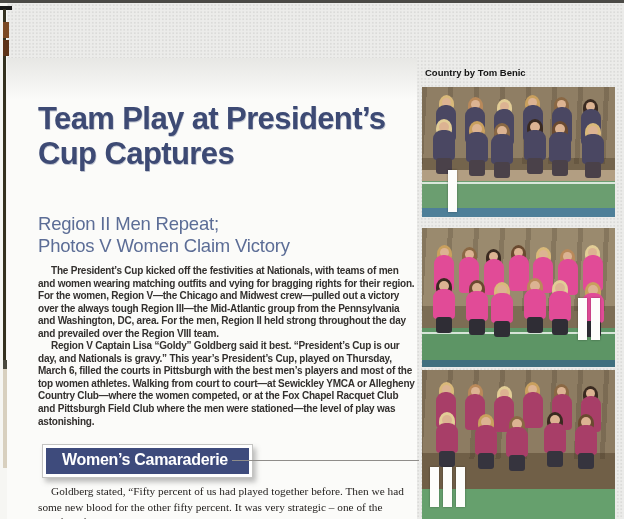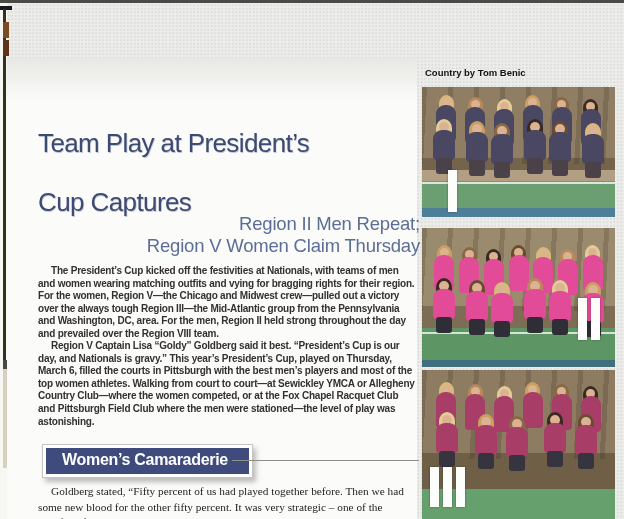--- a/index.html
+++ b/index.html
@@ -34,29 +34,28 @@
     color:#a9b2d6;
   }
 
   
   #article-panel{
     position:absolute;left:7px;top:58px;width:410px;height:461px;
     background:linear-gradient(180deg,#e7e7e4 0,#fbfbf9 42px,#fbfbf9 100%);
   }
   #headline{position:absolute;left:31px;top:44px;width:382px;}
   #headline .hl{
-    display:block;font-size:26px;line-height:34.5px;font-weight:normal;
+    display:block;font-size:31px;line-height:34.5px;font-weight:bold;
     color:#3d4a74;letter-spacing:-0.6px;
     text-shadow:0.6px 0.8px 0.6px rgba(61,74,116,0.30);
-    margin-top:24px;
   }
   #subhead{position:absolute;left:31px;top:155px;width:382px;}
   #subhead .sh{
     display:block;font-size:18.5px;line-height:22px;font-weight:normal;
-    color:#5c6d96;letter-spacing:-0.2px;text-align:right;
+    color:#5c6d96;letter-spacing:-0.2px;
   }
   #body-copy{position:absolute;left:31px;top:207px;width:378px;
     font-size:10px;line-height:12.55px;color:#33302e;letter-spacing:-0.22px;}
   #body-copy p{margin:0;text-indent:13px;font-weight:bold;}
 
   #section-banner-wrap{position:absolute;left:35px;top:386px;}
   #section-banner{
     display:inline-block;background:#ffffff;padding:3px;
     border:1px solid #c4c4c2;
     box-shadow:3px 4px 5px rgba(110,110,110,0.45);
@@ -103,21 +102,21 @@
   <div id="orange-bar"></div>
   <div id="salmon-tick"></div>
 
   <div id="article-panel">
     <div id="headline">
       <span class="hl">Team Play at President’s</span>
       <span class="hl">Cup Captures</span>
     </div>
     <div id="subhead">
       <span class="sh">Region II Men Repeat;</span>
-      <span class="sh">Region V Women Claim Thursday</span>
+      <span class="sh">Photos V Women Claim Victory</span>
     </div>
     <div id="body-copy">
       <p>The President’s Cup kicked off the festivities at Nationals, with teams of men and women wearing matching outfits and vying for bragging rights for their region. For the women, Region V—the Chicago and Midwest crew—pulled out a victory over the always tough Region III—the Mid-Atlantic group from the Pennsylvania and Washington, DC, area.  For the men, Region II held strong throughout the day and prevailed over the Region VIII team.</p>
       <p>Region V Captain Lisa “Goldy” Goldberg said it best. “President’s Cup is our day, and Nationals is gravy.” This year’s President’s Cup, played on Thursday, March 6, filled the courts in Pittsburgh with the best men’s players and most of the top women athletes. Walking from court to court—at Sewickley YMCA or Allegheny Country Club—where the women competed, or at the Fox Chapel Racquet Club and Pittsburgh Field Club where the men were stationed—the level of play was astonishing.</p>
     </div>
     <div id="section-banner-wrap">
       <div id="section-banner">
         <div id="section-banner-inner">Women’s Camaraderie</div>
       </div>
     </div>

